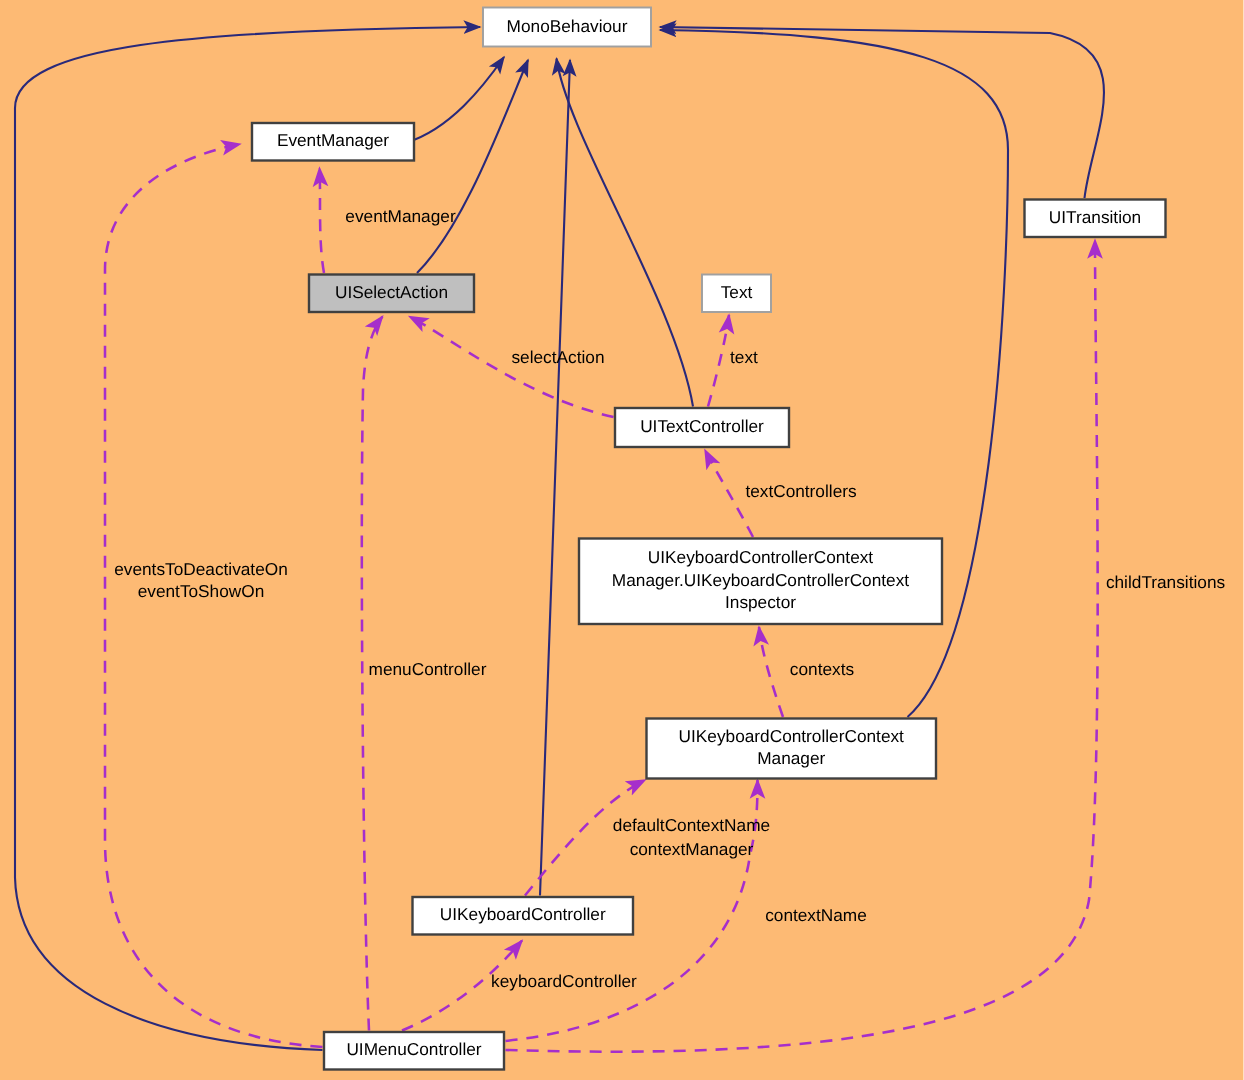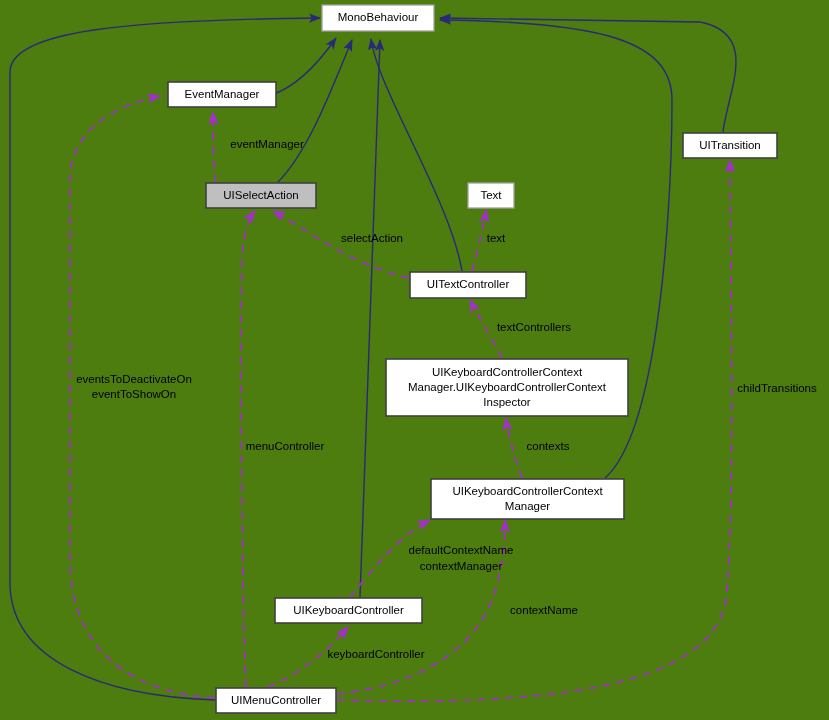--- a/index.html
+++ b/index.html
@@ -8,21 +8,21 @@
     padding: 0;
     background: #ffffff;
   }
   body {
     font-family: "Liberation Sans", sans-serif;
   }
   #diagram-root {
     position: relative;
     width: 829px;
     height: 720px;
-    background: #4d7c0f;
+    background: #fdba74;
     overflow: hidden;
   }
   svg#uml-canvas {
     position: absolute;
     left: 0;
     top: 0;
     width: 829px;
     height: 720px;
     display: block;
   }

